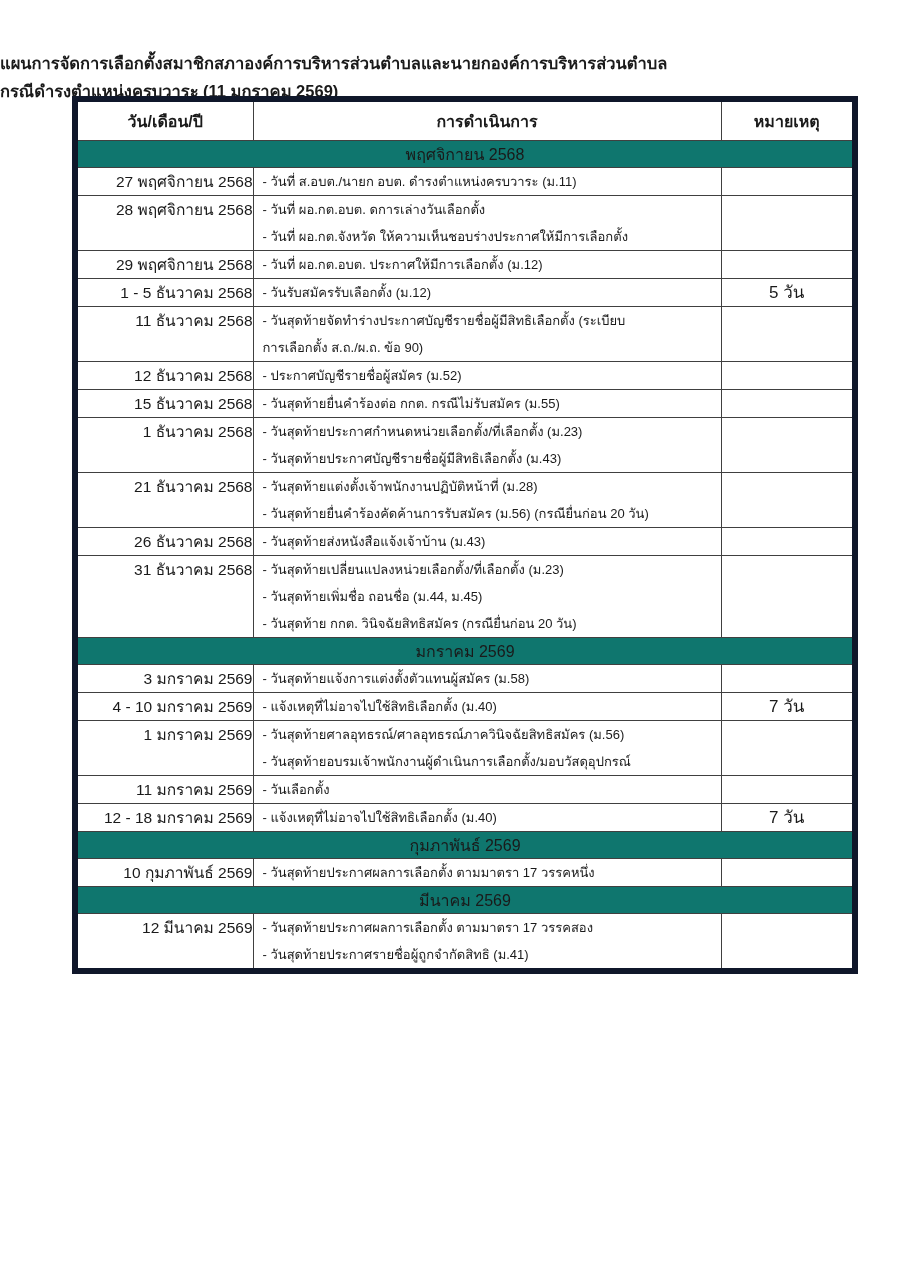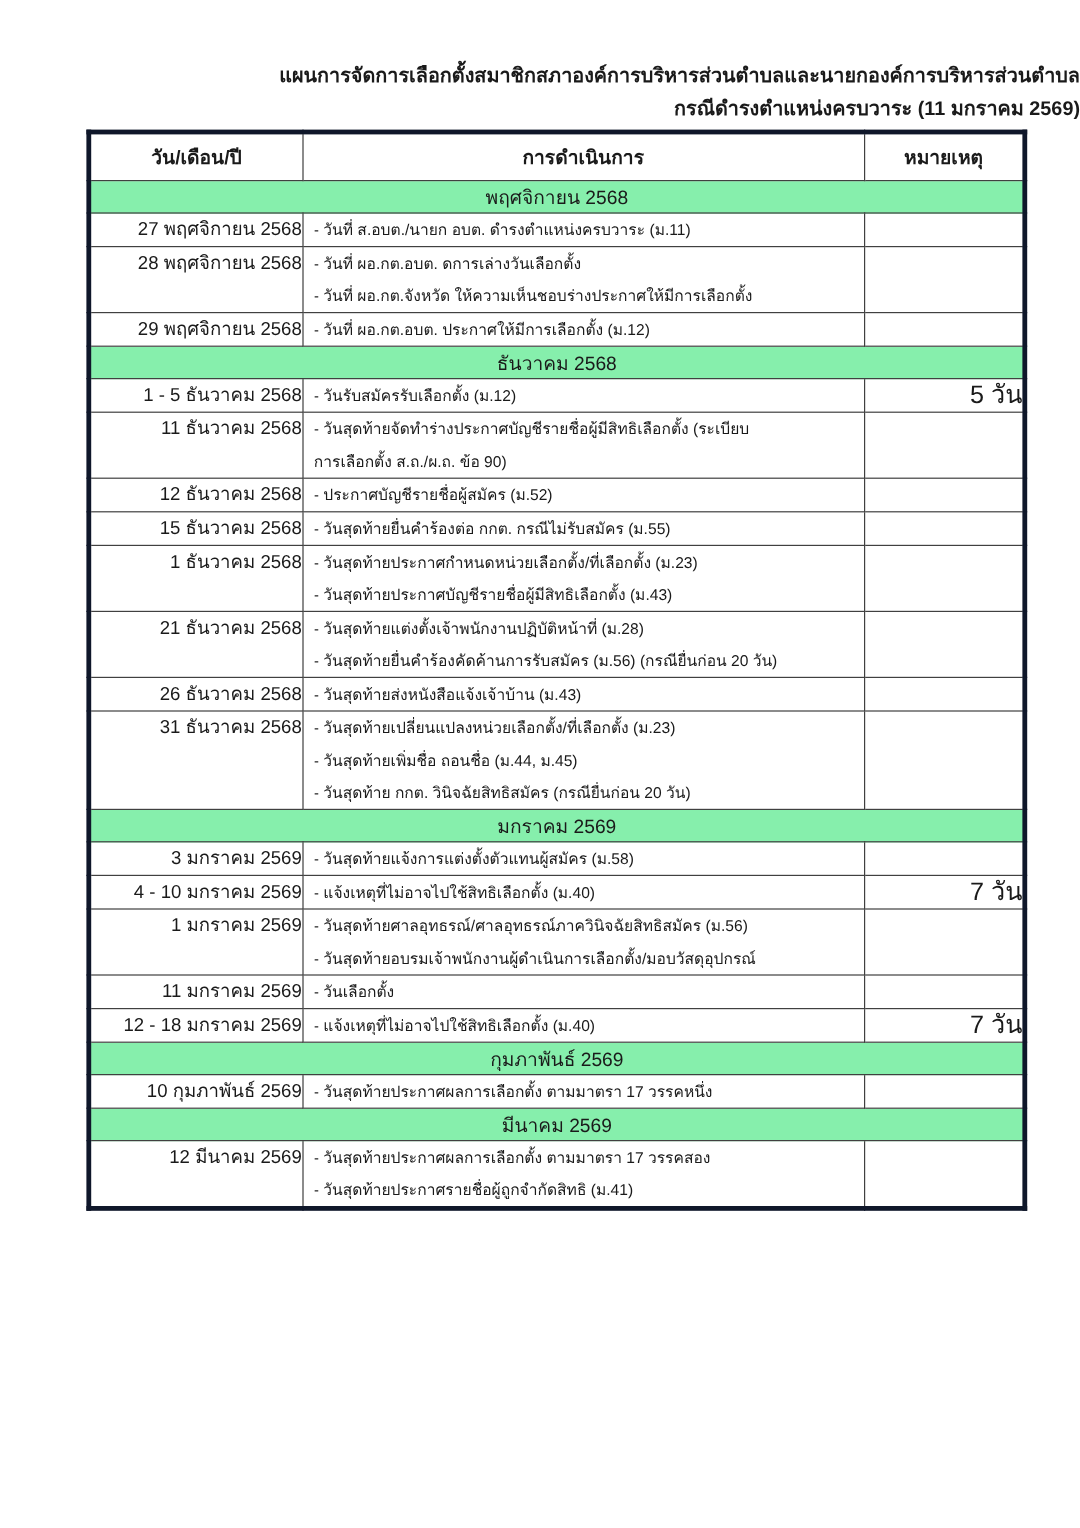--- a/index.html
+++ b/index.html
@@ -11,55 +11,55 @@
     position: relative;
     width: 900px;
     height: 1273px;
     font-family: "Liberation Sans", "DejaVu Sans", sans-serif;
     color: #1a1a1a;
   }
   .doc-title {
     position: absolute;
     left: 0;
     width: 900px;
-    text-align: right;
+    text-align: left;
     font-weight: bold;
     font-size: 16.5px;
     line-height: 22px;
   }
   #title-line-1 { top: 52px; }
   #title-line-2 { top: 80px; }
 
   table.schedule {
     position: absolute;
     left: 72px;
-    top: 108px;
+    top: 96px;
     width: 780px;
     border-collapse: collapse;
     table-layout: fixed;
-    border: 4px solid #0f172a;
+    border: 6px solid #0f172a;
   }
   col.c-date   { width: 178px; }
   col.c-action { width: 468px; }
   col.c-remark { width: 134px; }
 
   th, td {
     border: 1px solid #404040;
     padding: 0;
     font-weight: normal;
   }
   th.head-cell {
     height: 38px;
     text-align: center;
     vertical-align: middle;
     font-weight: bold;
     font-size: 16px;
   }
   td.section-cell {
-    background: #86efac;
+    background: #0f766e;
     height: 26px;
     text-align: center;
     vertical-align: middle;
     font-size: 16px;
   }
   td.date-cell {
     text-align: right;
     vertical-align: top;
     font-size: 15.5px;
     line-height: 27px;
@@ -69,23 +69,23 @@
     padding-left: 9px;
     padding-right: 4px;
   }
   .action-line {
     font-size: 13px;
     line-height: 27px;
     white-space: nowrap;
     overflow: hidden;
   }
   td.remark-cell {
-    text-align: right;
+    text-align: center;
     vertical-align: top;
-    font-size: 21px;
+    font-size: 17px;
     line-height: 27px;
   }
 </style>
 </head>
 <body>
 
 <div class="doc-title" id="title-line-1">แผนการจัดการเลือกตั้งสมาชิกสภาองค์การบริหารส่วนตำบลและนายกองค์การบริหารส่วนตำบล</div>
 
 <div class="doc-title" id="title-line-2">กรณีดำรงตำแหน่งครบวาระ (11 มกราคม 2569)</div>
 
@@ -122,23 +122,20 @@
         <td class="remark-cell"></td>
       </tr>
       <tr>
         <td class="date-cell">29 พฤศจิกายน 2568</td>
         <td class="action-cell">
           <div class="action-line">- วันที่ ผอ.กต.อบต. ประกาศให้มีการเลือกตั้ง (ม.12)</div>
         </td>
         <td class="remark-cell"></td>
       </tr>
       <tr>
-        <td colspan="3" class="section-cell">ธันวาคม 2568</td>
-      </tr>
-      <tr>
         <td class="date-cell">1 - 5 ธันวาคม 2568</td>
         <td class="action-cell">
           <div class="action-line">- วันรับสมัครรับเลือกตั้ง (ม.12)</div>
         </td>
         <td class="remark-cell">5 วัน</td>
       </tr>
       <tr>
         <td class="date-cell">11 ธันวาคม 2568</td>
         <td class="action-cell">
           <div class="action-line">- วันสุดท้ายจัดทำร่างประกาศบัญชีรายชื่อผู้มีสิทธิเลือกตั้ง (ระเบียบ</div>

